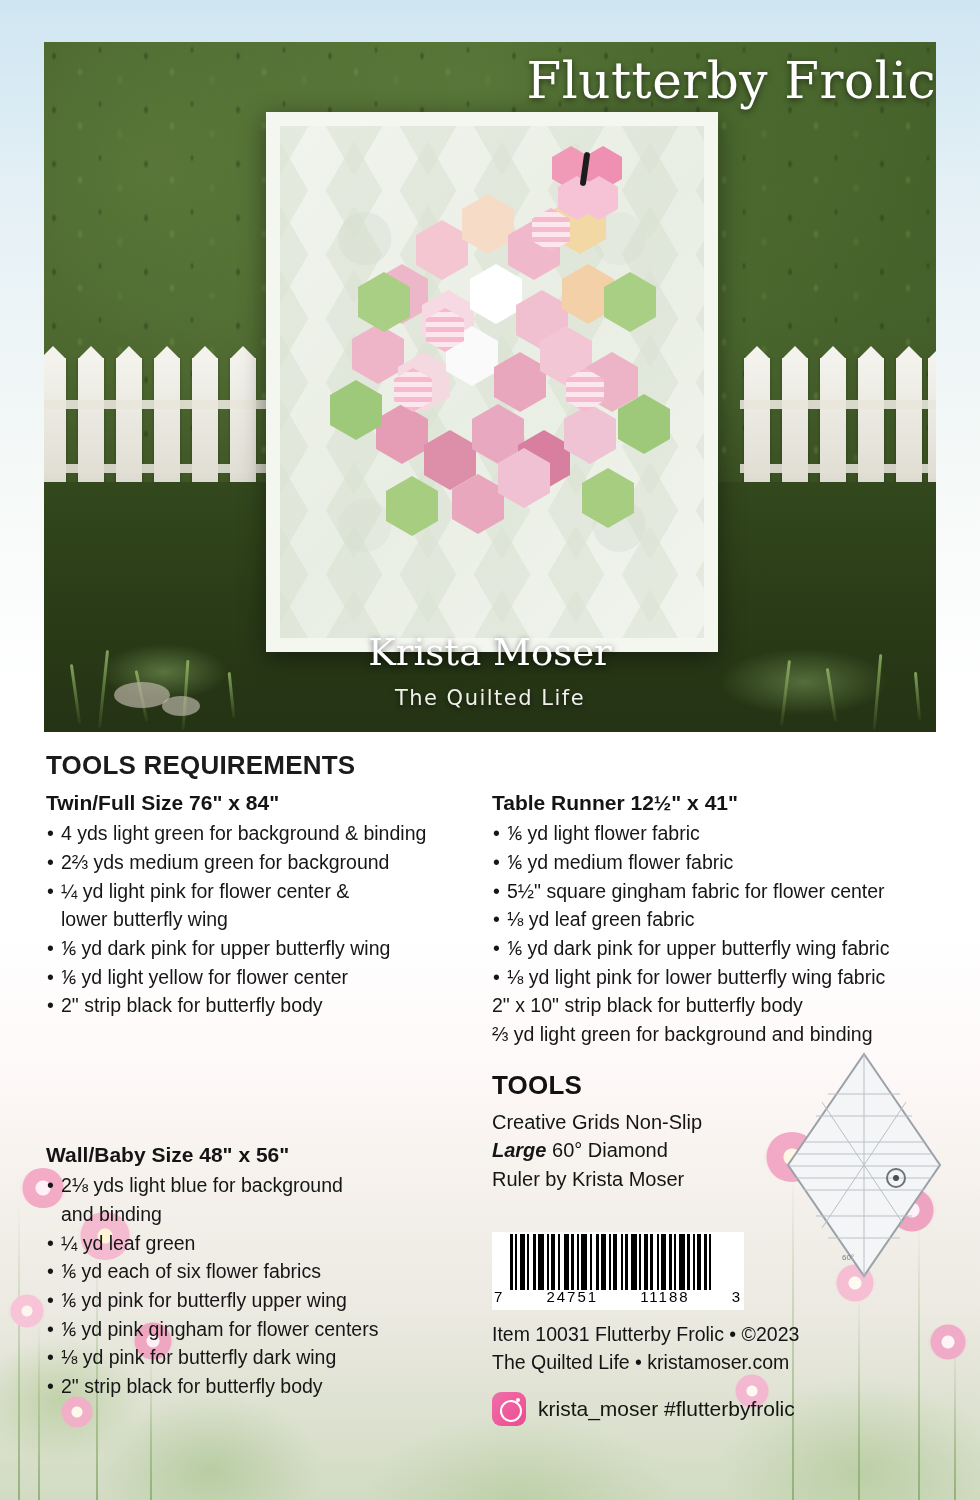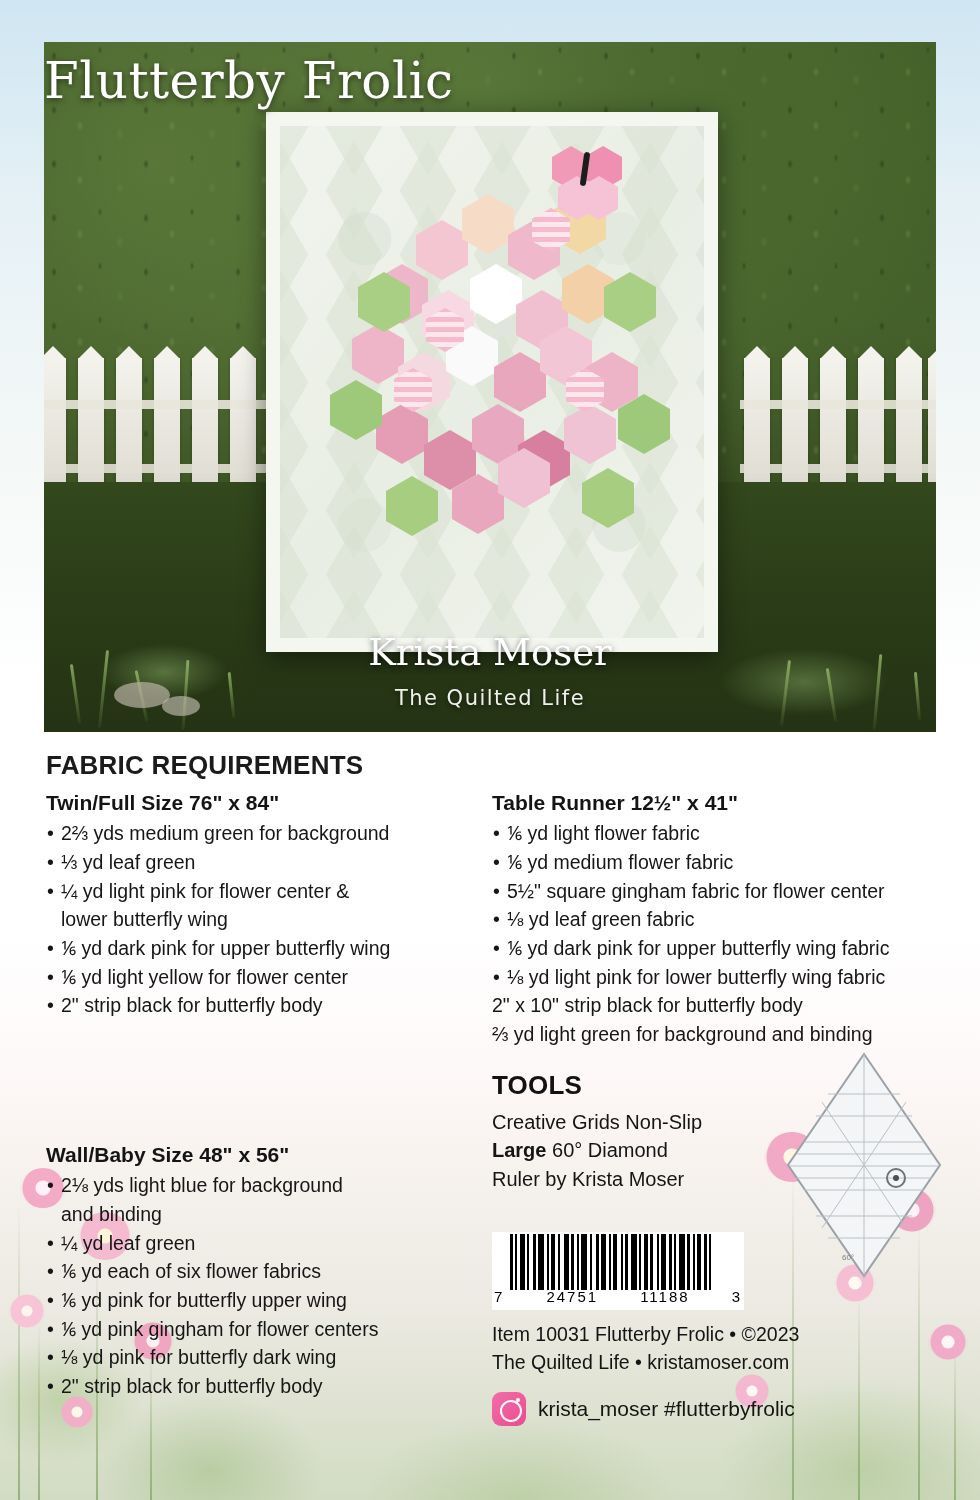--- a/index.html
+++ b/index.html
@@ -164,21 +164,21 @@
   }
   .hx {
     position: absolute;
     width: 52px; height: 60px;
     clip-path: polygon(50% 0%, 100% 25%, 100% 75%, 50% 100%, 0% 75%, 0% 25%);
   }
   .hx.sm { width: 38px; height: 44px; }
   .quilt-title {
     position: absolute;
     top: 10px; left: 0; right: 0;
-    text-align: left;
+    text-align: right;
     color: #ffffff;
     font-family: "DejaVu Serif", serif;
     font-size: 50px;
     letter-spacing: .5px;
     text-shadow: 0 2px 6px rgba(0,0,0,.55);
   }
   .author {
     position: absolute;
     left: 0; right: 0;
     bottom: 58px;
@@ -274,21 +274,21 @@
   }
   .tools-lines {
     position: absolute;
     left: 492px;
     top: 366px;
     width: 320px;
     font-size: 20px;
     color: #151515;
     line-height: 1.42;
   }
-  .tools-lines b { font-weight: bold; }
+  .tools-lines b { font-weight: bold; font-style: italic; }
 
   
   .ruler {
     position: absolute;
     right: 28px;
     top: 308px;
     width: 180px;
     height: 230px;
   }
   .ruler svg { width: 100%; height: 100%; }
@@ -482,27 +482,27 @@
       <div class="quilt-border"></div>
     </div>
 
     <div class="quilt-title">Flutterby Frolic</div>
     <div class="author">Krista Moser</div>
     <div class="author-sub">The Quilted Life</div>
   </div>
 
   <div class="content">
 
-    <div class="req-heading">FABRIC REQUIREMENTS</div>
+    <div class="req-heading">TOOLS REQUIREMENTS</div>
 
     <div class="col-left">
       <div class="sub-heading">Twin/Full Size 76" x 84"</div>
       <ul class="fab">
+        <li class="bullet">4 yds light green for background &amp; binding</li>
         <li class="bullet">2⅔ yds medium green for background</li>
-        <li class="bullet">⅓ yd leaf green</li>
         <li class="bullet">¼ yd light pink for flower center &amp;
   lower butterfly wing</li>
         <li class="bullet">⅙ yd dark pink for upper butterfly wing</li>
         <li class="bullet">⅙ yd light yellow for flower center</li>
         <li class="bullet">2" strip black for butterfly body</li>
       </ul>
     </div>
 
     <div class="col-left-2">
       <div class="sub-heading">Wall/Baby Size 48" x 56"</div>

